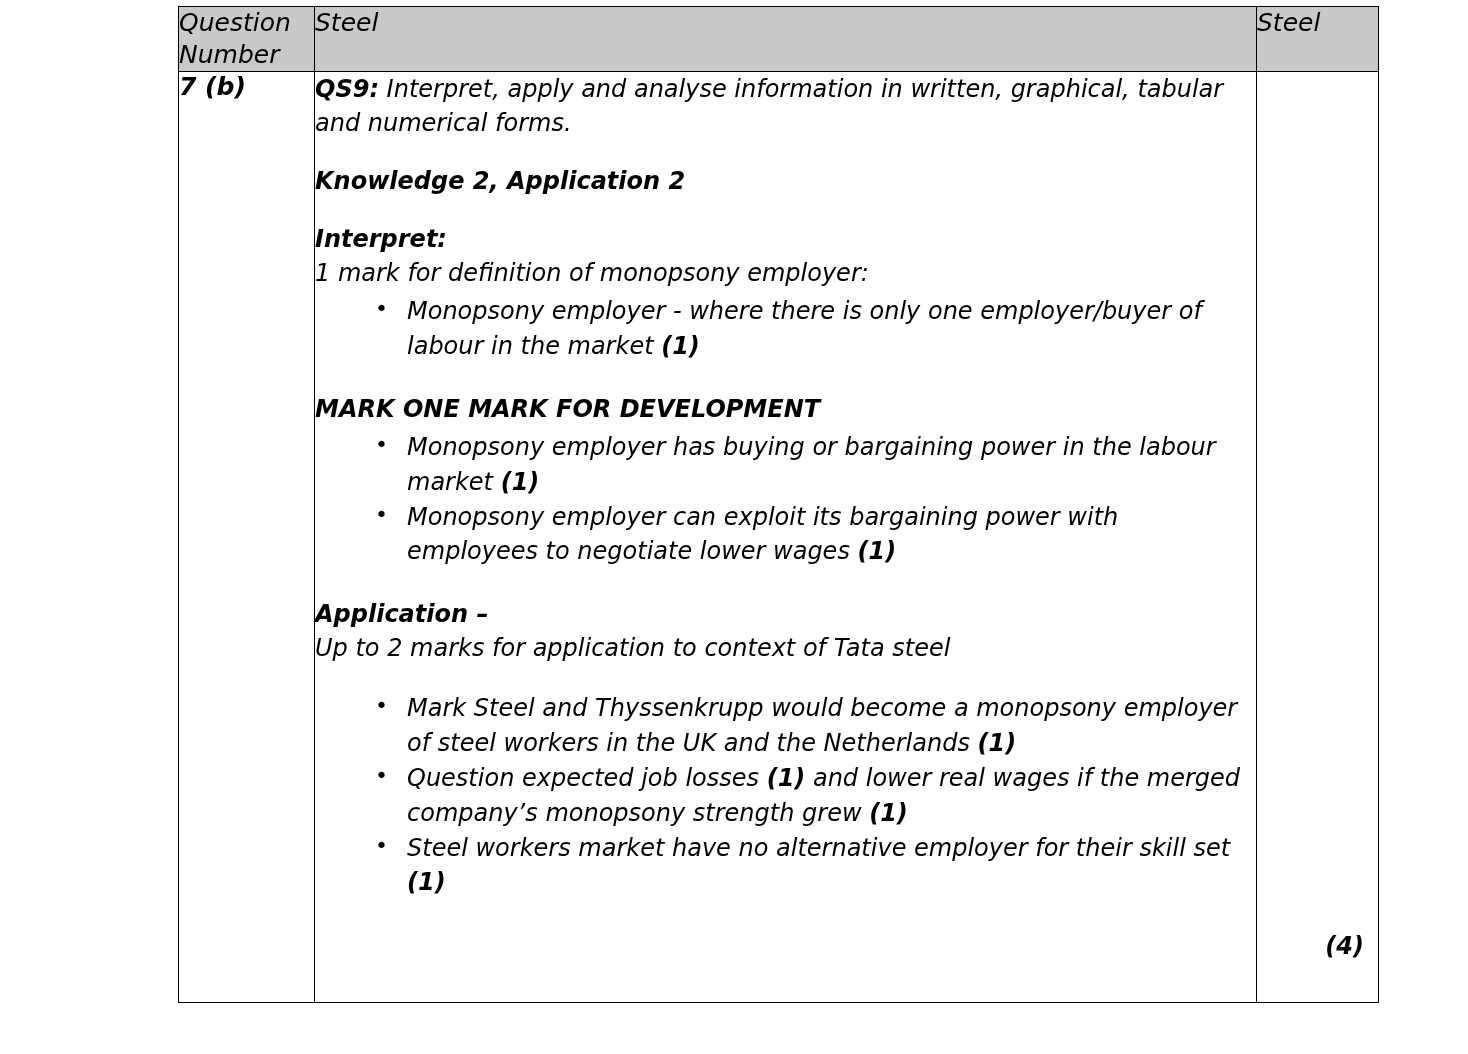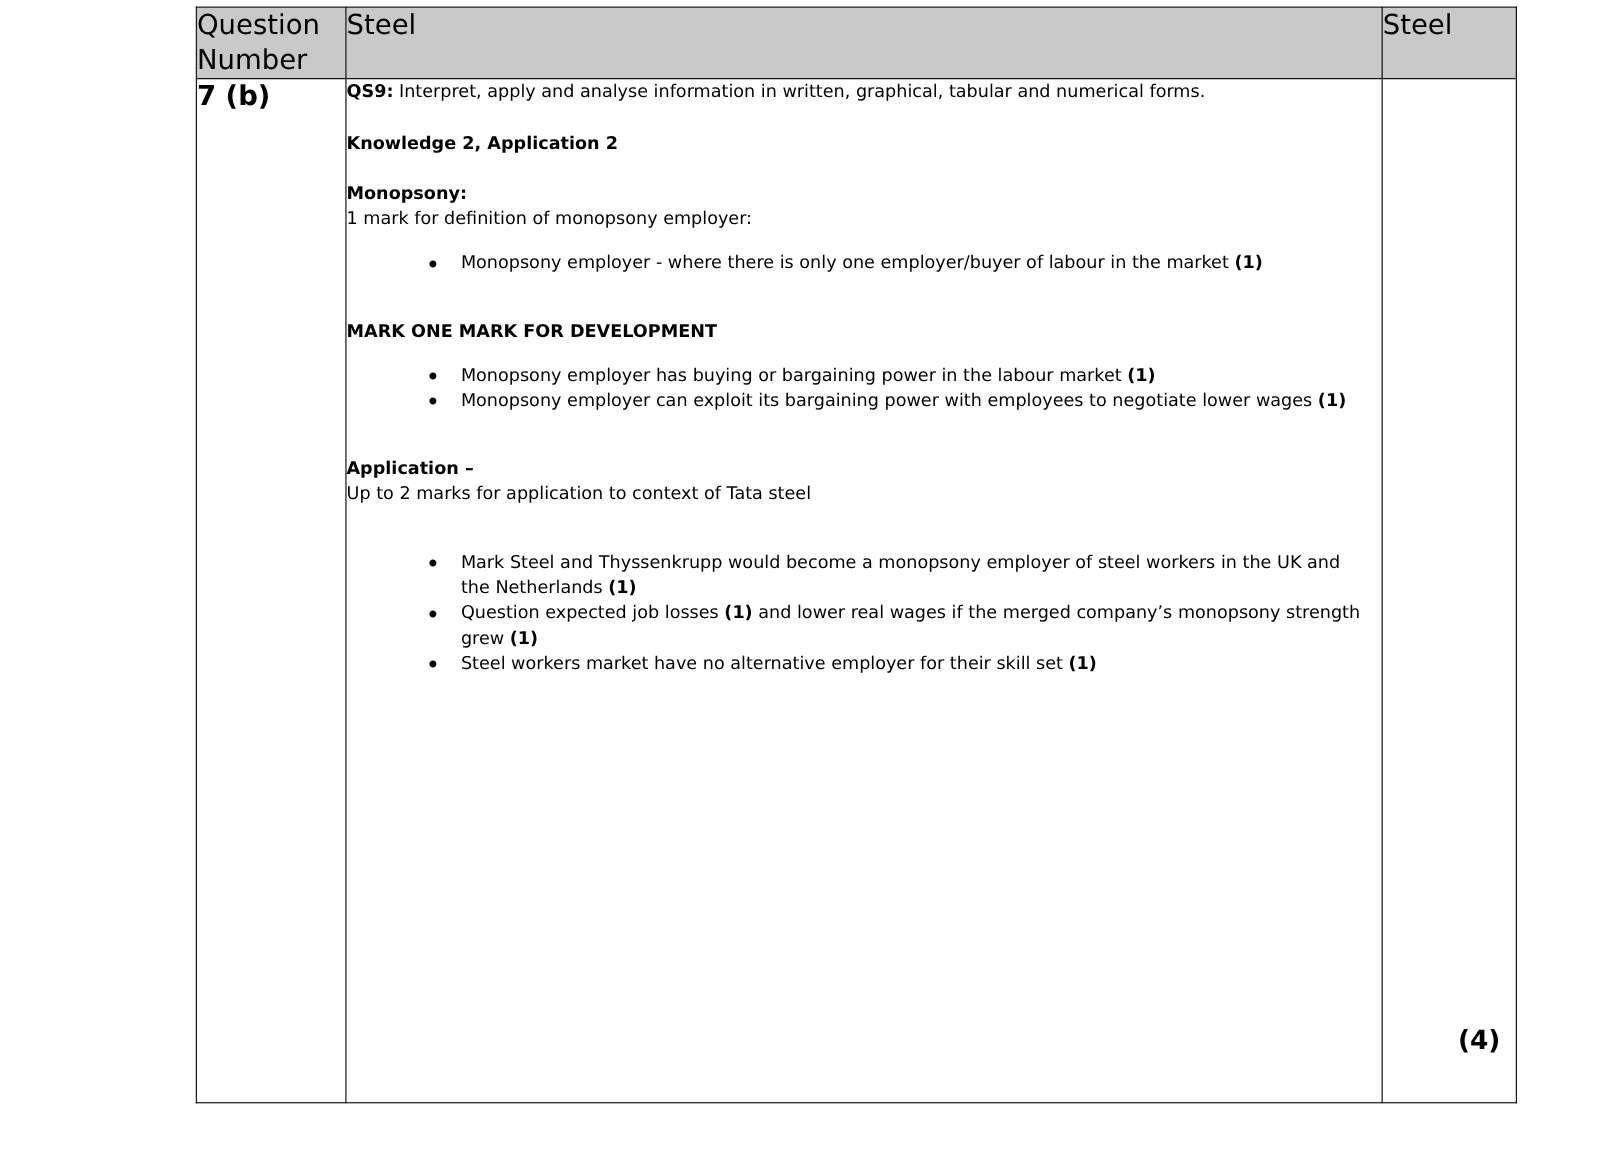--- a/index.html
+++ b/index.html
@@ -25,20 +25,21 @@
     left: 178px;
     top: 6px;
     width: 1200px;
     border-collapse: collapse;
     table-layout: fixed;
   }
   table.mark-scheme td, table.mark-scheme th {
     border: 1px solid #000000;
     vertical-align: top;
     padding: 0;
+    font-style: italic;
   }
   col.c-qnum { width: 136px; }
   col.c-answer { width: 942px; }
   col.c-mark { width: 122px; }
 
   thead th {
     background: #c9c9c9;
     font-weight: normal;
     text-align: left;
     font-size: 25px;
@@ -60,35 +61,35 @@
   }
   td.mark .mark-value {
     position: absolute;
     right: 14px;
     bottom: 42px;
     font-size: 24px;
     font-weight: bold;
   }
   td.answer {
     padding: 14px 12px 12px 14px;
-    font-size: 16px;
+    font-size: 24px;
     line-height: 1.42;
   }
   .p {
     margin: 0 0 0 0;
   }
   .gap {
     height: 24px;
   }
   .gap-sm {
     height: 22px;
   }
   .bold { font-weight: bold; }
   ul.bullets {
-    margin: 16px;
+    margin: 4px;
     padding: 0 0 0 50px;
     list-style: none;
   }
   ul.bullets li {
     position: relative;
     padding-left: 38px;
     margin: 0 0 0 0;
     line-height: 1.45;
   }
   ul.bullets li::before {
@@ -125,21 +126,21 @@
           <div class="p">
             <span class="bold">QS9:</span><span> Interpret, apply and analyse information in written, graphical, tabular and numerical forms.</span>
           </div>
 
           <div class="gap"></div>
 
           <div class="p bold">Knowledge 2, Application 2</div>
 
           <div class="gap"></div>
 
-          <div class="p bold">Monopsony:</div>
+          <div class="p bold">Interpret:</div>
           <div class="p">1 mark for definition of monopsony employer:</div>
 
           <ul class="bullets">
             <li><span>Monopsony employer - where there is only one employer/buyer of labour in the market </span><span class="bold">(1)</span></li>
           </ul>
 
           <div class="gap"></div>
 
           <div class="p bold">MARK ONE MARK FOR DEVELOPMENT</div>
 

